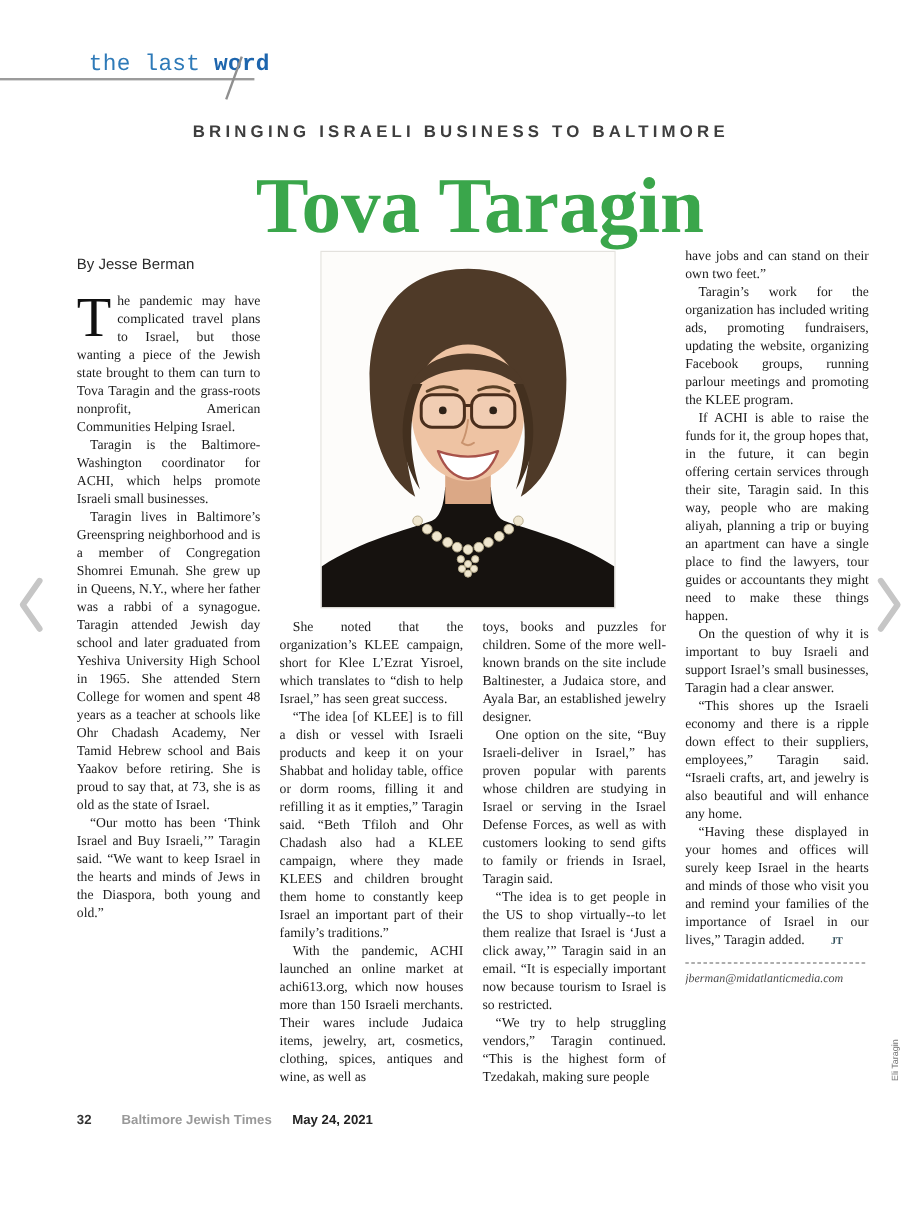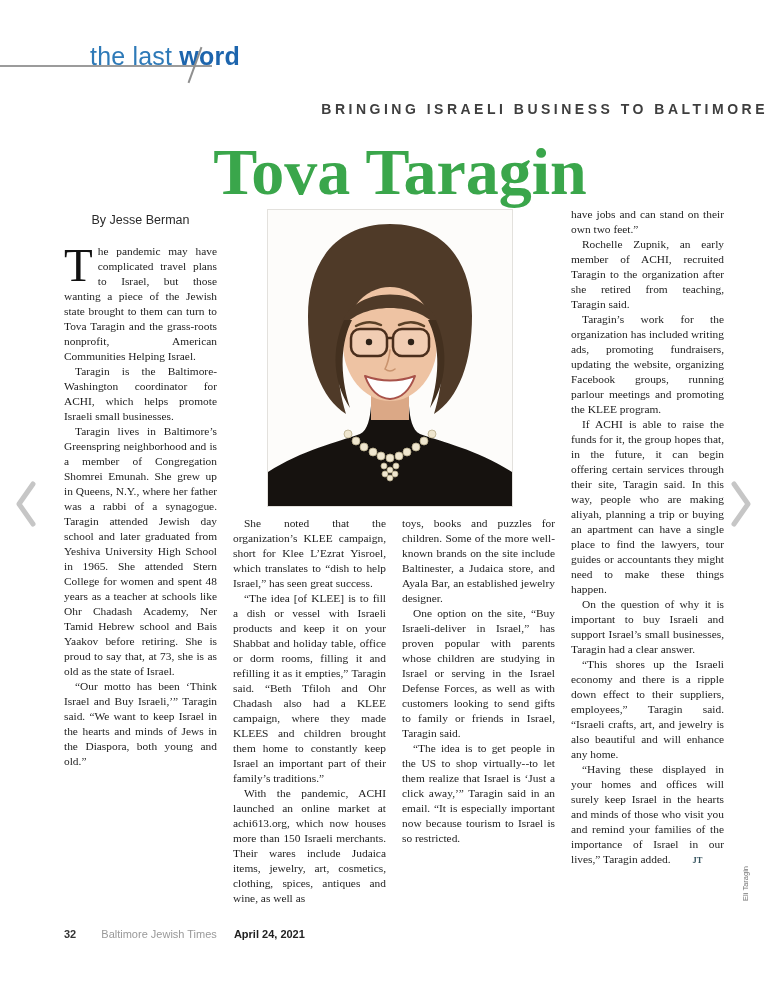--- a/index.html
+++ b/index.html
@@ -1,27 +1,27 @@
 <!DOCTYPE html>
 <html><head>
 <meta charset="utf-8">
 <style>
   html,body{margin:0;padding:0;background:#ffffff;}
   .page{position:relative;width:768px;height:1006px;background:#ffffff;overflow:hidden;
         font-family:"Liberation Serif",serif;color:#1c1c1c;}
 
   
   .hdr-rule{position:absolute;left:0;top:65px;width:212px;height:2px;background:#9b9b9b;}
-  .section-label{position:absolute;left:90px;top:42px;font-family:Liberation Sans, sans-serif;
-        font-size:25px;color:#2e7ab8;letter-spacing:.2px;}
+  .section-label{position:absolute;left:74px;top:42px;font-family:Liberation Mono, monospace;
+        font-size:19px;color:#2e7ab8;letter-spacing:.2px;}
   .section-label .bold{font-weight:bold;color:#1d65ad;}
   .hdr-slash{position:absolute;left:194px;top:46px;width:2px;height:38px;background:#8f8f8f;
         transform:rotate(20deg);}
 
-  .kicker{position:absolute;left:0;top:101px;width:768px;text-align:right;
+  .kicker{position:absolute;left:0;top:101px;width:768px;text-align:center;
         font-family:"Liberation Sans",sans-serif;font-size:14px;font-weight:600;
         letter-spacing:3.5px;color:#3e3e3e;}
   .title{position:absolute;left:0;top:118px;width:768px;margin:16px;text-align:center;
         font-family:"Liberation Serif",serif;font-weight:bold;font-size:66px;color:#3aa64b;}
 
   
   .photo{position:absolute;left:268px;top:210px;width:244px;height:296px;margin:0;
         background:#fdfcfa;box-shadow:0 0 0 1px #e3e1dd;}
   .photo svg{display:block;}
   .credit{position:absolute;left:741px;top:866px;font-family:"Liberation Sans",sans-serif;
@@ -29,39 +29,39 @@
 
   
   .col{position:absolute;width:153px;font-size:11.4px;line-height:15px;overflow:hidden;}
   .col p{margin:0;text-align:justify;text-indent:11px;}
   .col p.noindent{text-indent:0;}
   .col1{left:64px;top:213px;height:696px;}
   .col2{left:233px;top:516px;height:394px;}
   .col3{left:402px;top:516px;height:394px;}
   .col4{left:571px;top:207px;height:716px;}
   .byline{font-family:"Liberation Sans",sans-serif;font-size:12.5px;color:#2a2a2a;
-        margin-bottom:16px;text-align:center;}
+        margin-bottom:16px;}
   .dropcap{float:left;font-size:47px;line-height:38px;padding:2px 5px 0 0;font-weight:400;
         color:#111;}
   .endmark{font-size:8.5px;font-weight:bold;color:#33515c;margin-left:19px;}
   .sig{margin-top:10px;}
   .dashes{width:150px;border-top:1.5px dashed #5f5f5f;}
   .email{margin-top:5px;font-style:italic;font-size:10px;color:#4a4a4a;
         font-family:"Liberation Serif",serif;}
 
   
   .chevron{position:absolute;top:479px;width:28px;height:50px;cursor:pointer;}
   .chevron.left{left:12px;}
   .chevron.right{left:727px;}
 
   
   .pfooter{position:absolute;left:64px;top:928px;font-family:"Liberation Sans",sans-serif;
         font-size:11px;color:#222;}
   .pfooter .pnum{font-weight:bold;color:#333;}
-  .pfooter .pub{margin-left:22px;color:#999;}
+  .pfooter .pub{margin-left:22px;color:#999;font-weight:bold;}
   .pfooter .date{margin-left:14px;font-weight:bold;color:#222;}
 </style>
 </head>
 <body>
 
 <div class="page">
 
   <div class="hdr-rule"></div>
   <div class="section-label">
     <span>the last </span><span class="bold">word</span>
@@ -139,44 +139,48 @@
   <div class="col col2">
       <p>She noted that the organization’s KLEE campaign, short for Klee L’Ezrat Yisroel, which translates to “dish to help Israel,” has seen great success.</p>
       <p>“The idea [of KLEE] is to fill a dish or vessel with Israeli products and keep it on your Shabbat and holiday table, office or dorm rooms, filling it and refilling it as it empties,” Taragin said. “Beth Tfiloh and Ohr Chadash also had a KLEE campaign, where they made KLEES and children brought them home to constantly keep Israel an important part of their family’s traditions.”</p>
       <p>With the pandemic, ACHI launched an online market at achi613.org, which now houses more than 150 Israeli merchants. Their wares include Judaica items, jewelry, art, cosmetics, clothing, spices, antiques and wine, as well as</p>
     </div>
 
   <div class="col col3">
       <p class="noindent">toys, books and puzzles for children. Some of the more well-known brands on the site include Baltinester, a Judaica store, and Ayala Bar, an established jewelry designer.</p>
       <p>One option on the site, “Buy Israeli-deliver in Israel,” has proven popular with parents whose children are studying in Israel or serving in the Israel Defense Forces, as well as with customers looking to send gifts to family or friends in Israel, Taragin said.</p>
       <p>“The idea is to get people in the US to shop virtually--to let them realize that Israel is ‘Just a click away,’” Taragin said in an email. “It is especially important now because tourism to Israel is so restricted.</p>
+      <p>“We try to help struggling vendors,” Taragin continued. “This is the highest form of Tzedakah, making sure people</p>
     </div>
 
   <div class="col col4">
     <div>
         <p class="noindent">have jobs and can stand on their own two feet.”</p>
-        <p>Rochelle Zupnik, an early member of ACHI, recruited Taragin to the organization after she retired from teaching, Taragin said.</p>
         <p>Taragin’s work for the organization has included writing ads, promoting fundraisers, updating the website, organizing Facebook groups, running parlour meetings and promoting the KLEE program.</p>
         <p>If ACHI is able to raise the funds for it, the group hopes that, in the future, it can begin offering certain services through their site, Taragin said. In this way, people who are making aliyah, planning a trip or buying an apartment can have a single place to find the lawyers, tour guides or accountants they might need to make these things happen.</p>
         <p>On the question of why it is important to buy Israeli and support Israel’s small businesses, Taragin had a clear answer.</p>
         <p>“This shores up the Israeli economy and there is a ripple down effect to their suppliers, employees,” Taragin said. “Israeli crafts, art, and jewelry is also beautiful and will enhance any home.</p>
       </div>
     <p><span>“Having these displayed in your homes and offices will surely keep Israel in the hearts and minds of those who visit you and remind your families of the importance of Israel in our lives,” Taragin added. </span><span class="endmark">JT</span></p>
+    <div class="sig">
+      <div class="dashes"></div>
+      <div class="email">jberman@midatlanticmedia.com</div>
+    </div>
   </div>
 
   <div class="chevron left">
     <svg width="28" height="50" viewBox="0 0 28 50">
       <path d="M21,5 L7,25 L21,45" fill="none" stroke="#c6c6c6" stroke-width="5" stroke-linecap="round" stroke-linejoin="round"></path>
     </svg>
   </div>
   <div class="chevron right">
     <svg width="28" height="50" viewBox="0 0 28 50">
       <path d="M7,5 L21,25 L7,45" fill="none" stroke="#c6c6c6" stroke-width="5" stroke-linecap="round" stroke-linejoin="round"></path>
     </svg>
   </div>
 
   <div class="pfooter">
     <span class="pnum">32</span>
     <span class="pub">Baltimore Jewish Times</span>
-    <span class="date">April 24, 2021</span>
+    <span class="date">May 24, 2021</span>
   </div>
 
 </div>
 
 </body></html>

